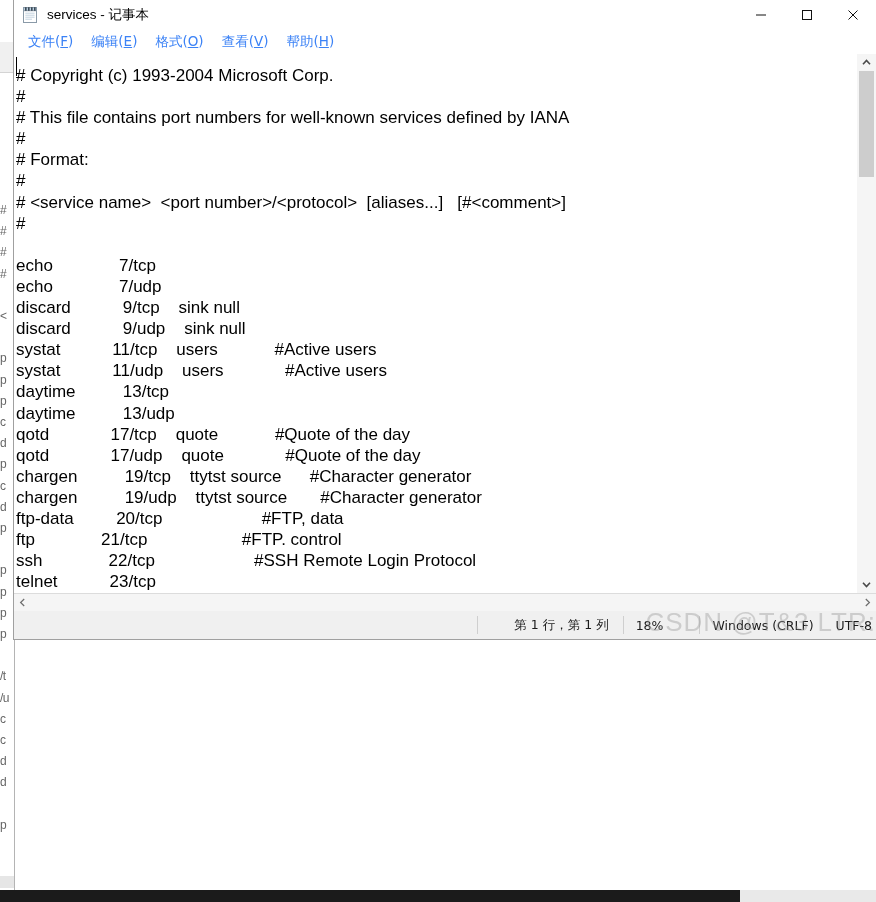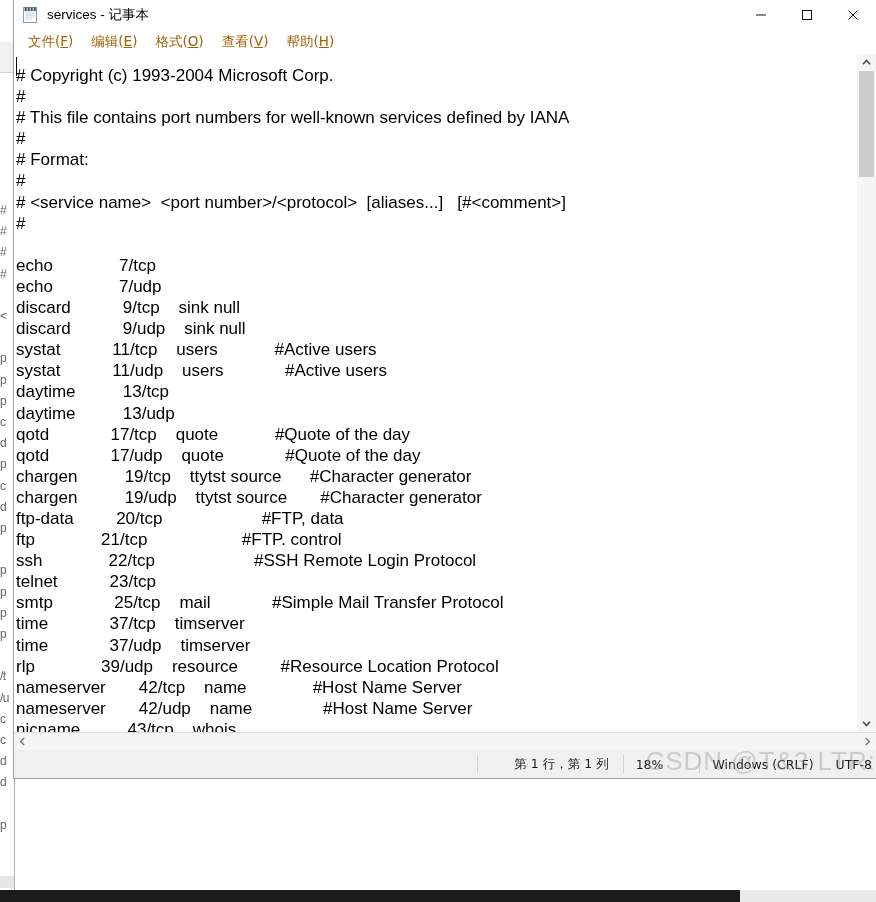--- a/index.html
+++ b/index.html
@@ -69,21 +69,21 @@
     height: 12px;
     background: #e6e6e6;
   }
 
   
   #notepad {
     position: absolute;
     left: 13px;
     top: 0;
     width: 863px;
-    height: 779px;
+    height: 640px;
     background: #ffffff;
     border: 1px solid #a0a0a0;
     border-top: none;
     border-right: none;
     box-sizing: border-box;
     display: flex;
     flex-direction: column;
   }
 
   
@@ -134,21 +134,21 @@
   #menubar {
     height: 22px;
     min-height: 22px;
     background: #ffffff;
     display: flex;
     align-items: center;
     padding-left: 5px;
   }
   .menu-item {
     font-size: 13.5px;
-    color: #a16207;
+    color: #3b82f6;
     padding: 2px 9px 2px 9px;
     white-space: nowrap;
     font-family: "DejaVu Sans", sans-serif;
   }
   .menu-item u { text-decoration: underline; }
 
   
   #edit-area {
     flex: 1 1 auto;
     position: relative;

